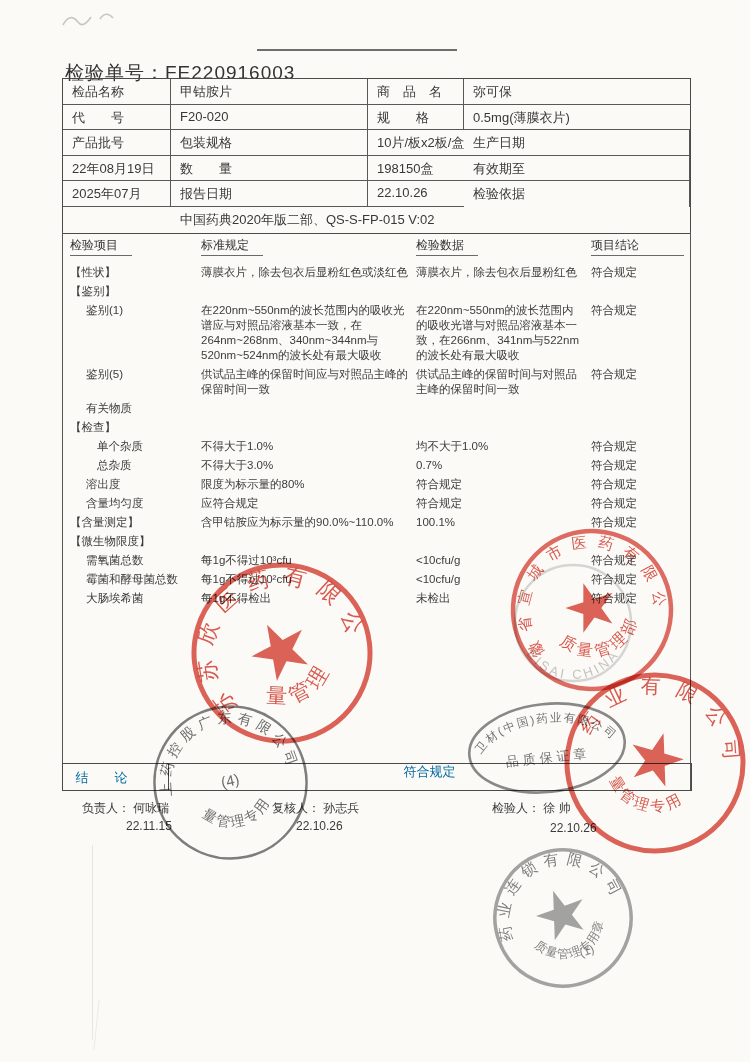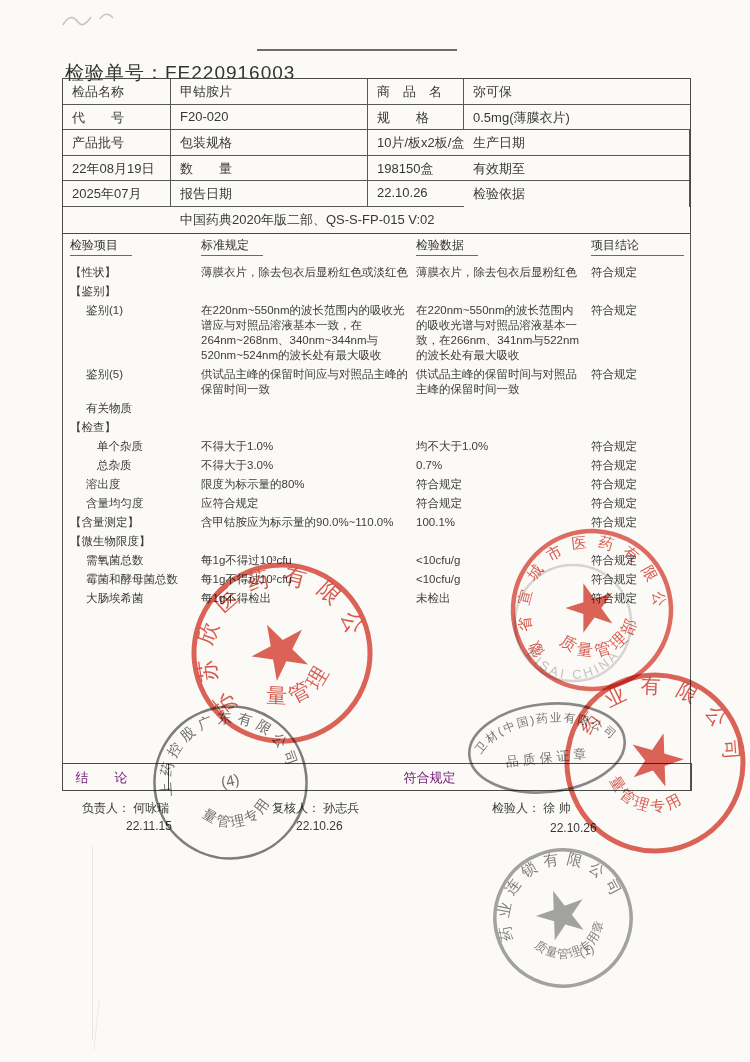--- a/index.html
+++ b/index.html
@@ -43,21 +43,21 @@
   .r-head .hw4{display:block;border-bottom:1px solid #6a6a6a;width:97%;}
   .c-item{padding-left:7px;}
   .ind1 .c-item{padding-left:23px;}
   .ind2 .c-item{padding-left:34px;}
   .section{margin-top:4px;}
   .c-std,.c-data{padding-right:6px;}
   .c-con{padding-left:3px;}
   
   .conclusion-row{
     position:absolute;left:-1.5px;right:-1.5px;bottom:0;height:26px;
-    border:1.5px solid #4a4a4a;display:flex;align-items:center;font-size:13px;color:#701a75;
+    border:1.5px solid #4a4a4a;display:flex;align-items:flex-start;font-size:13px;color:#0369a1;
   }
   .conclusion-label{width:92px;padding-left:13px;border-right:1.3px solid #4a4a4a;height:100%;display:flex;align-items:center;}
   .conclusion-value{flex:1;text-align:center;}
   
   .sig{font-size:12px;color:#3a3a3a;white-space:nowrap;}
   
   .stamp{position:absolute;pointer-events:none;mix-blend-mode:multiply;}
   .red-ring{fill:none;stroke:#d8493d;stroke-width:5;opacity:.85;}
   .red-ring-thin{fill:none;stroke:#d8493d;stroke-width:4.5;opacity:.8;}
   .red-text{fill:#d8493d;opacity:.9;font-family:"Liberation Sans",sans-serif;}

